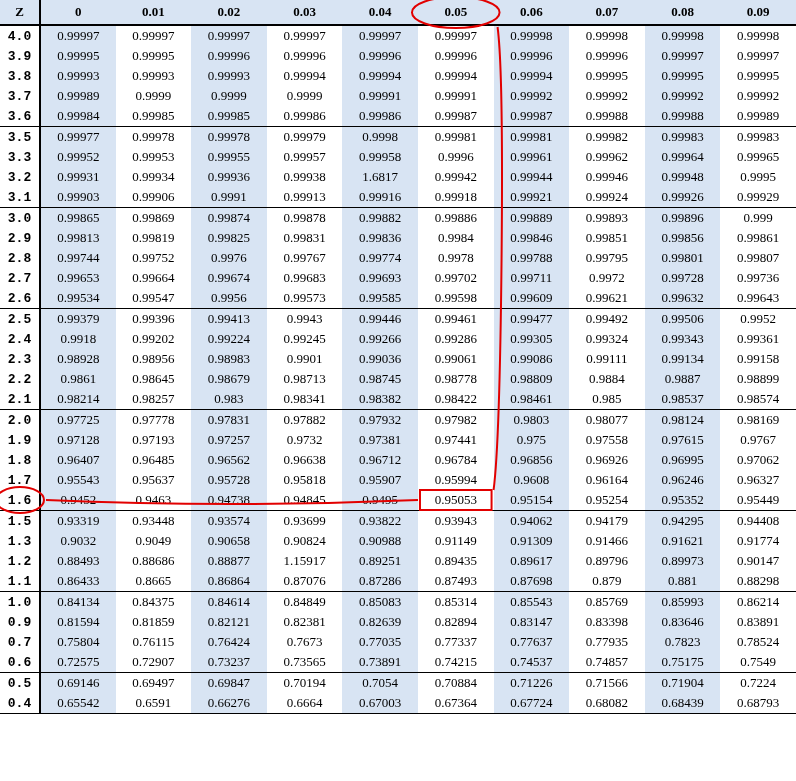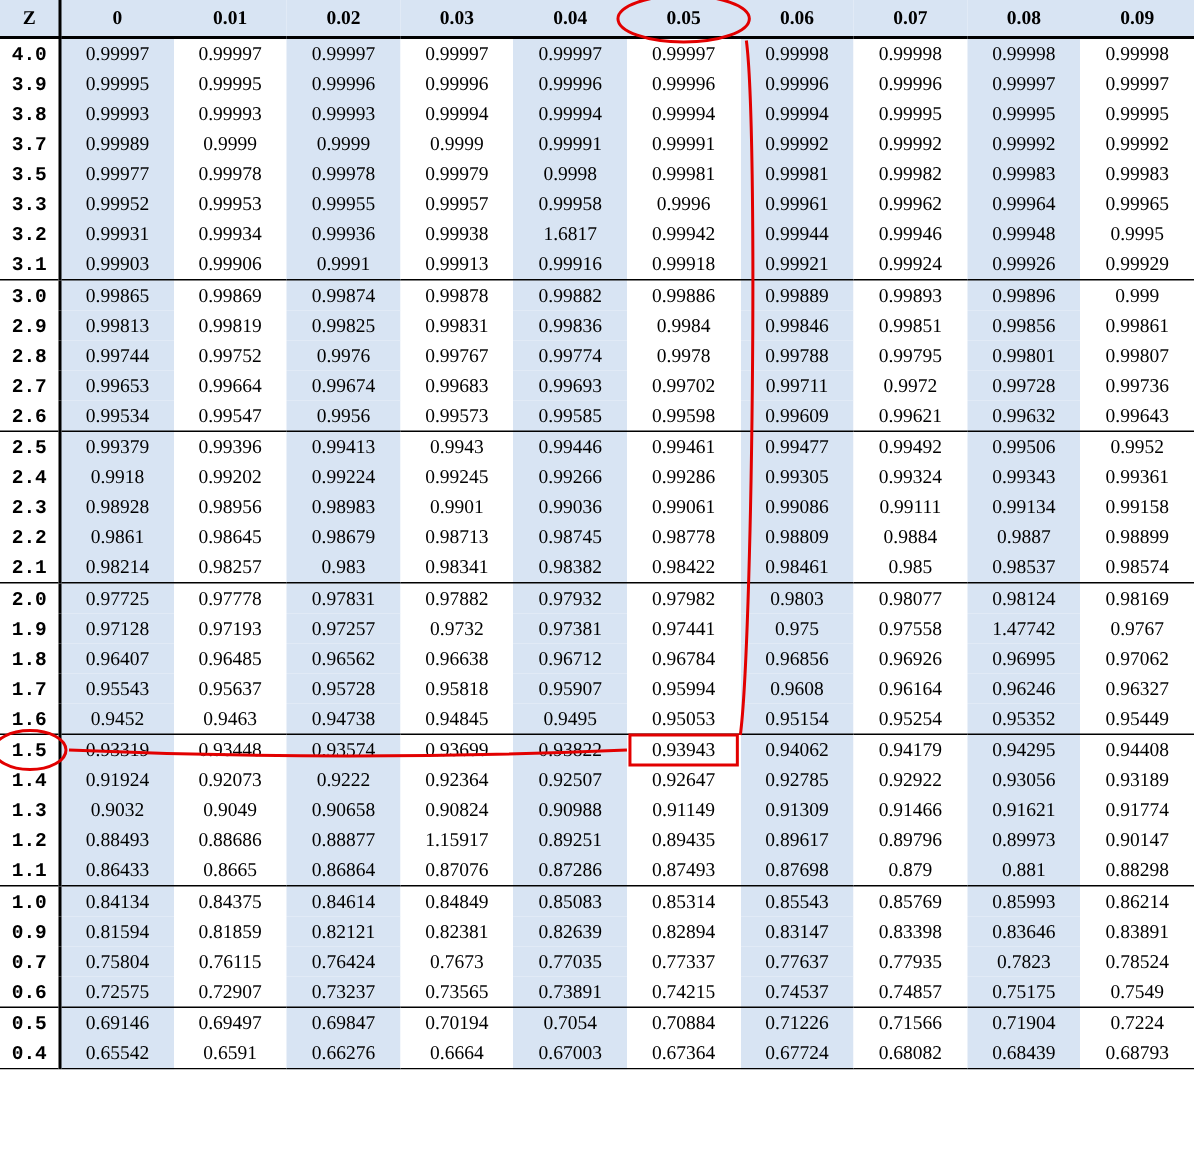--- a/index.html
+++ b/index.html
@@ -122,20 +122,33 @@
           <td id="c-3_7-1">0.9999</td>
           <td id="c-3_7-2">0.9999</td>
           <td id="c-3_7-3">0.9999</td>
           <td id="c-3_7-4">0.99991</td>
           <td id="c-3_7-5">0.99991</td>
           <td id="c-3_7-6">0.99992</td>
           <td id="c-3_7-7">0.99992</td>
           <td id="c-3_7-8">0.99992</td>
           <td id="c-3_7-9">0.99992</td>
         </tr>
+        <tr class="sep">
+          <td id="z-3_6">3.6</td>
+          <td id="c-3_6-0">0.99984</td>
+          <td id="c-3_6-1">0.99985</td>
+          <td id="c-3_6-2">0.99985</td>
+          <td id="c-3_6-3">0.99986</td>
+          <td id="c-3_6-4">0.99986</td>
+          <td id="c-3_6-5">0.99987</td>
+          <td id="c-3_6-6">0.99987</td>
+          <td id="c-3_6-7">0.99988</td>
+          <td id="c-3_6-8">0.99988</td>
+          <td id="c-3_6-9">0.99989</td>
+        </tr>
         <tr>
           <td id="z-3_5">3.5</td>
           <td id="c-3_5-0">0.99977</td>
           <td id="c-3_5-1">0.99978</td>
           <td id="c-3_5-2">0.99978</td>
           <td id="c-3_5-3">0.99979</td>
           <td id="c-3_5-4">0.9998</td>
           <td id="c-3_5-5">0.99981</td>
           <td id="c-3_5-6">0.99981</td>
           <td id="c-3_5-7">0.99982</td>
@@ -327,21 +340,21 @@
         <tr>
           <td id="z-1_9">1.9</td>
           <td id="c-1_9-0">0.97128</td>
           <td id="c-1_9-1">0.97193</td>
           <td id="c-1_9-2">0.97257</td>
           <td id="c-1_9-3">0.9732</td>
           <td id="c-1_9-4">0.97381</td>
           <td id="c-1_9-5">0.97441</td>
           <td id="c-1_9-6">0.975</td>
           <td id="c-1_9-7">0.97558</td>
-          <td id="c-1_9-8">1.47742</td>
+          <td id="c-1_9-8">0.97615</td>
           <td id="c-1_9-9">0.9767</td>
         </tr>
         <tr>
           <td id="z-1_8">1.8</td>
           <td id="c-1_8-0">0.96407</td>
           <td id="c-1_8-1">0.96485</td>
           <td id="c-1_8-2">0.96562</td>
           <td id="c-1_8-3">0.96638</td>
           <td id="c-1_8-4">0.96712</td>
           <td id="c-1_8-5">0.96784</td>
@@ -381,33 +394,20 @@
           <td id="c-1_5-0">0.93319</td>
           <td id="c-1_5-1">0.93448</td>
           <td id="c-1_5-2">0.93574</td>
           <td id="c-1_5-3">0.93699</td>
           <td id="c-1_5-4">0.93822</td>
           <td id="c-1_5-5">0.93943</td>
           <td id="c-1_5-6">0.94062</td>
           <td id="c-1_5-7">0.94179</td>
           <td id="c-1_5-8">0.94295</td>
           <td id="c-1_5-9">0.94408</td>
-        </tr>
-        <tr>
-          <td id="z-1_4">1.4</td>
-          <td id="c-1_4-0">0.91924</td>
-          <td id="c-1_4-1">0.92073</td>
-          <td id="c-1_4-2">0.9222</td>
-          <td id="c-1_4-3">0.92364</td>
-          <td id="c-1_4-4">0.92507</td>
-          <td id="c-1_4-5">0.92647</td>
-          <td id="c-1_4-6">0.92785</td>
-          <td id="c-1_4-7">0.92922</td>
-          <td id="c-1_4-8">0.93056</td>
-          <td id="c-1_4-9">0.93189</td>
         </tr>
         <tr>
           <td id="z-1_3">1.3</td>
           <td id="c-1_3-0">0.9032</td>
           <td id="c-1_3-1">0.9049</td>
           <td id="c-1_3-2">0.90658</td>
           <td id="c-1_3-3">0.90824</td>
           <td id="c-1_3-4">0.90988</td>
           <td id="c-1_3-5">0.91149</td>
           <td id="c-1_3-6">0.91309</td>

